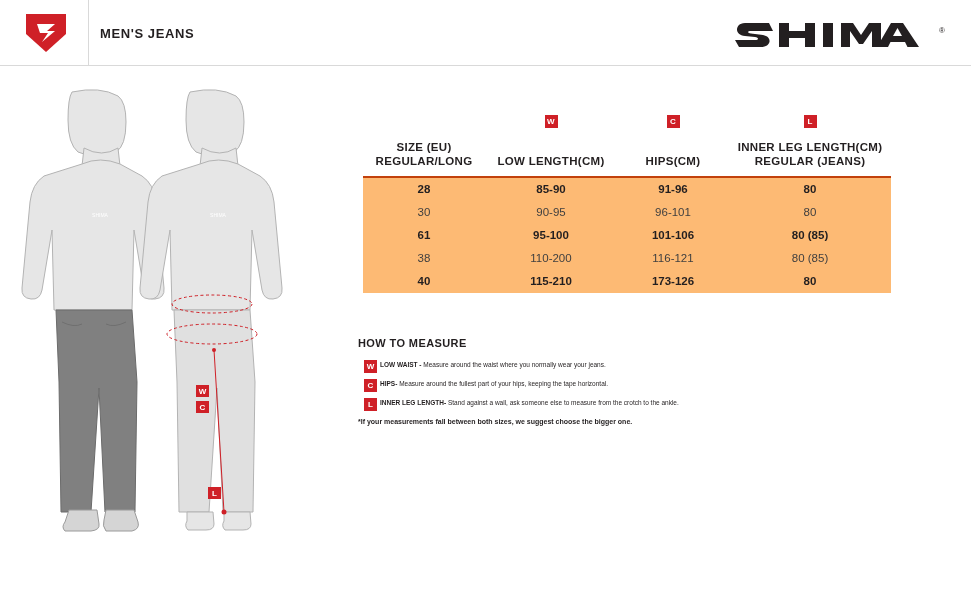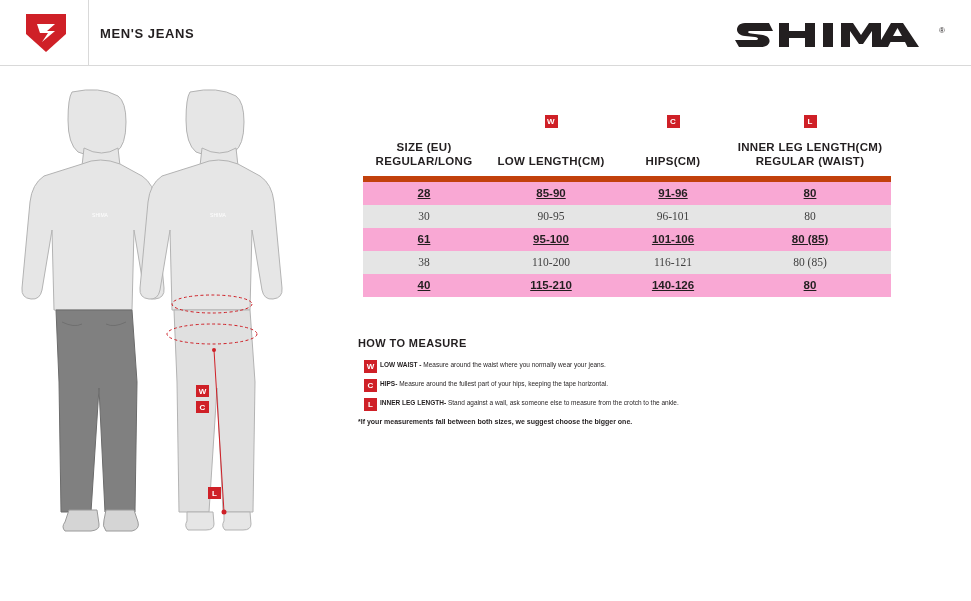--- a/index.html
+++ b/index.html
@@ -90,38 +90,36 @@
     font-size: 11.5px;
     font-weight: bold;
     letter-spacing: 0.3px;
     color: #231f20;
     text-align: center;
     vertical-align: bottom;
     padding-bottom: 7px;
     line-height: 1.25;
   }
   table.size-table thead tr.head-row {
-    border-bottom: 6px solid #c2410c;
+    border-bottom: 2px solid #c2410c;
   }
   table.size-table td {
     font-size: 11.5px;
     text-align: center;
     padding: 5.5px 0;
     color: #231f20;
   }
   table.size-table tbody tr.odd td {
-    background: #f9a8d4;
-    font-weight: bold;
-    text-decoration: underline;
+    background: #fdba74;
+    font-weight: bold;
   }
   table.size-table tbody tr.even td {
-    background: #e5e5e5;
+    background: #fdba74;
     font-weight: normal;
     color: #3f3f3f;
-    font-family: Liberation Serif, serif;
   }
   .col-size { width: 120px; }
   .col-waist { width: 130px; }
   .col-hips  { width: 110px; }
   .col-leg   { width: 160px; }
 
   .marker {
     display: inline-block;
     width: 13px;
     height: 13px;
@@ -290,21 +288,21 @@
           <div>REGULAR/LONG</div>
         </th>
         <th class="col-waist">
           <div>LOW LENGTH(CM)</div>
         </th>
         <th class="col-hips">
           <div>HIPS(CM)</div>
         </th>
         <th class="col-leg">
           <div>INNER LEG LENGTH(CM)</div>
-          <div>REGULAR (WAIST)</div>
+          <div>REGULAR (JEANS)</div>
         </th>
       </tr>
     </thead>
     <tbody>
       <tr class="odd">
         <td>28</td>
         <td>85-90</td>
         <td>91-96</td>
         <td>80</td>
       </tr>
@@ -322,21 +320,21 @@
       </tr>
       <tr class="even">
         <td>38</td>
         <td>110-200</td>
         <td>116-121</td>
         <td>80 (85)</td>
       </tr>
       <tr class="odd">
         <td>40</td>
         <td>115-210</td>
-        <td>140-126</td>
+        <td>173-126</td>
         <td>80</td>
       </tr>
     </tbody>
   </table>
 </div>
 
 <div class="howto">
   <div class="howto-title">HOW TO MEASURE</div>
 
   <div class="howto-item">

